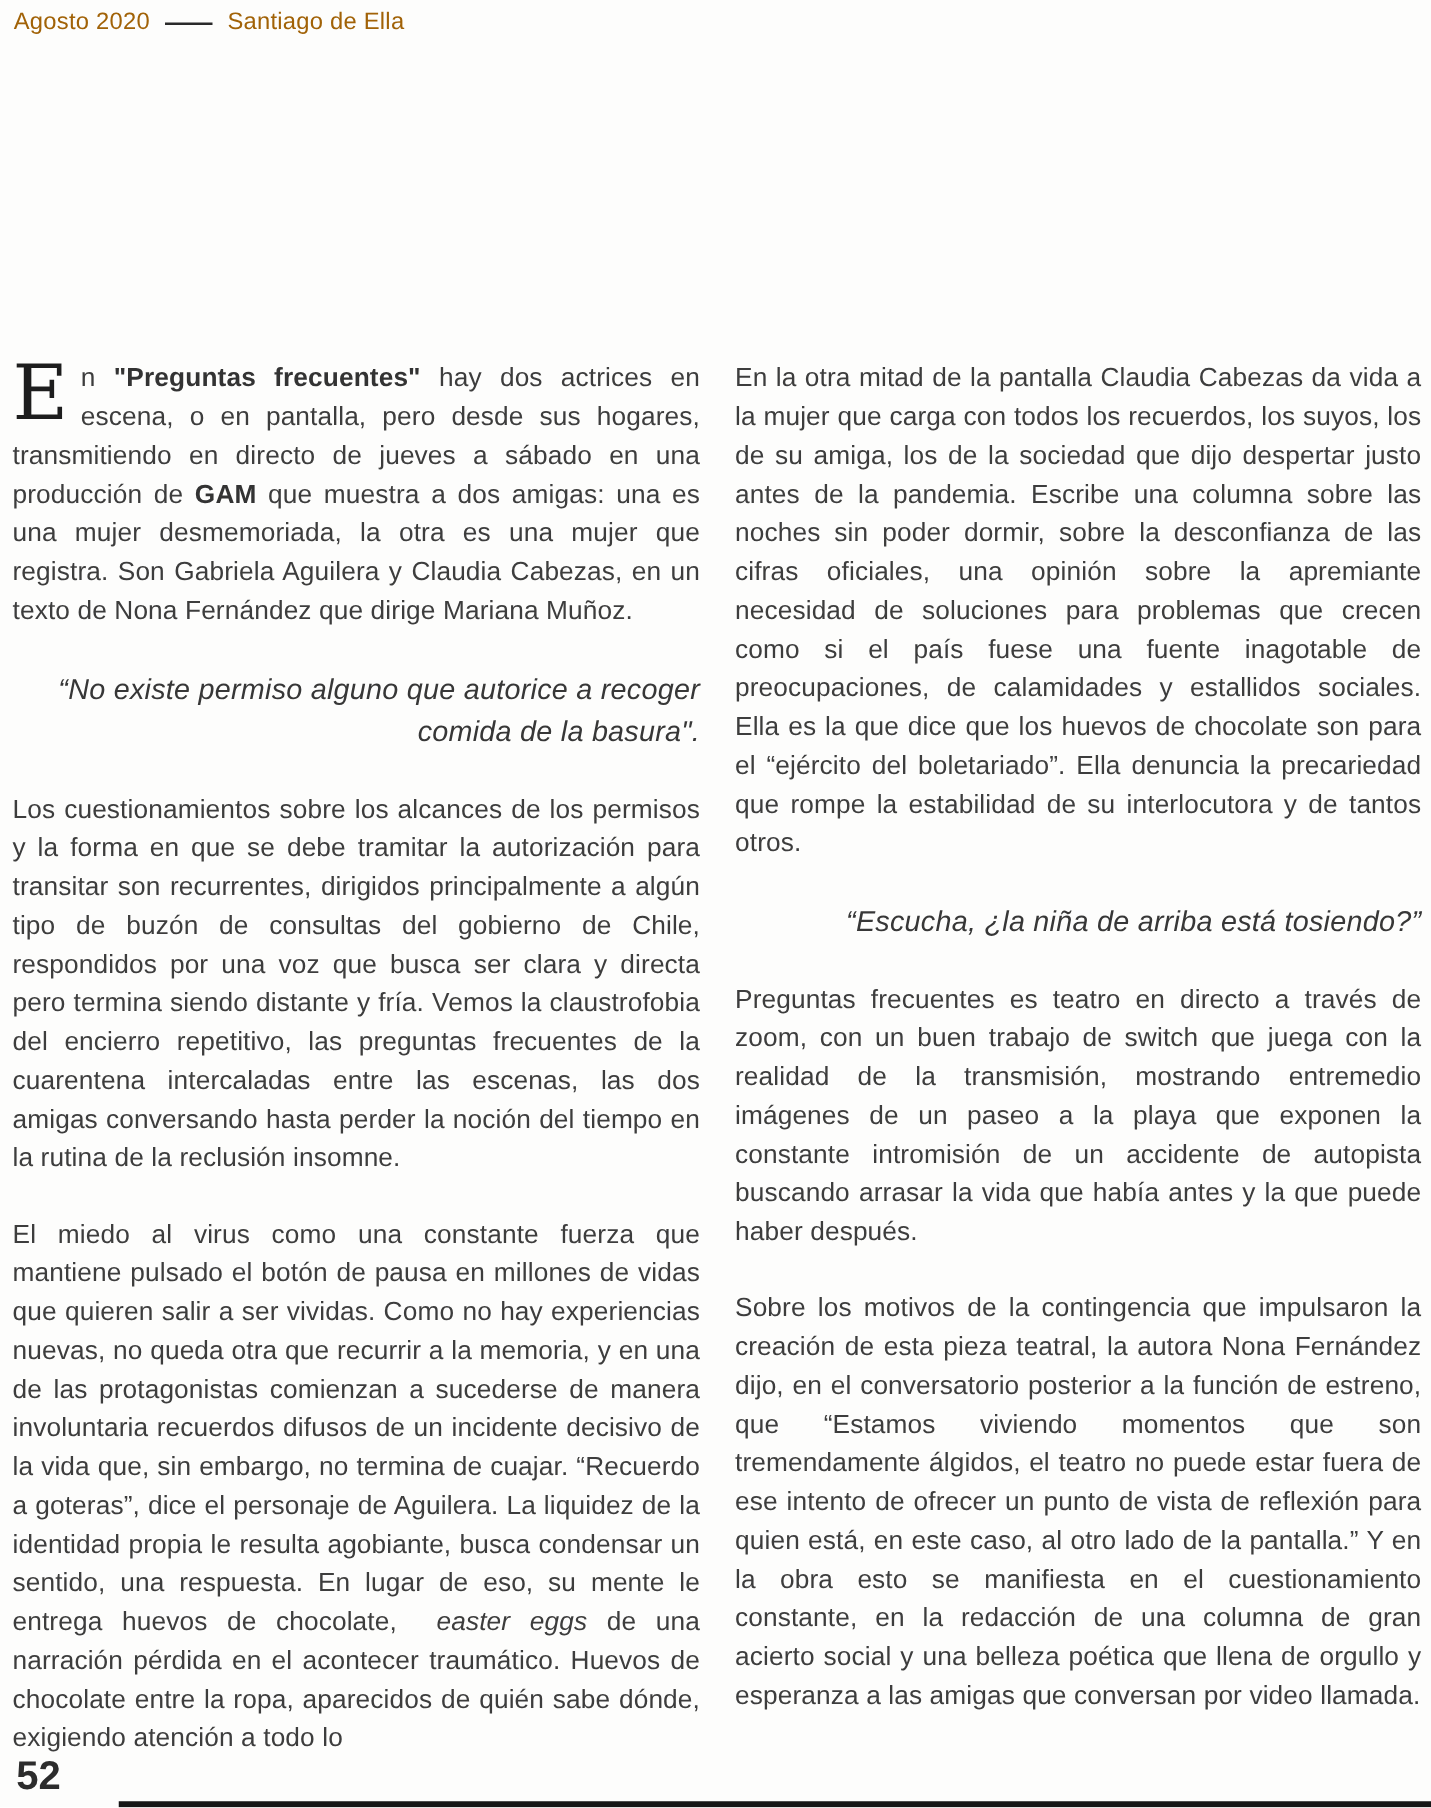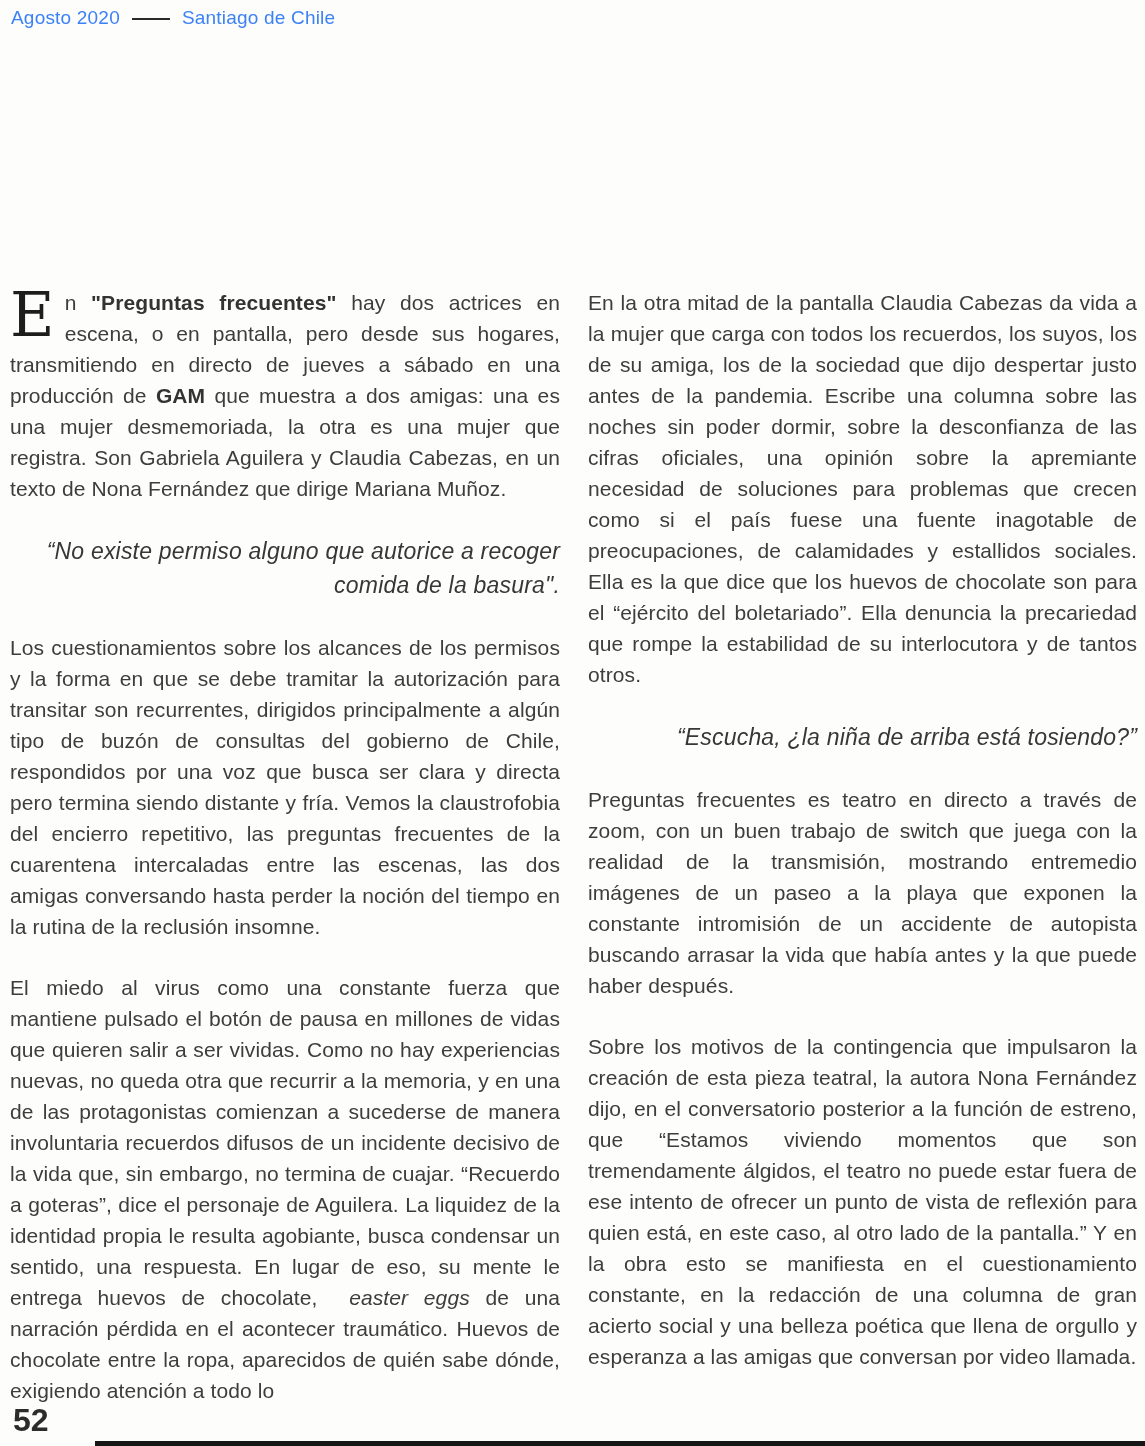--- a/index.html
+++ b/index.html
@@ -16,21 +16,21 @@
   
   .hdr {
     position: absolute;
     top: 7px;
     left: 11px;
     display: flex;
     align-items: center;
     gap: 12px;
     font-size: 19px;
     letter-spacing: 0.2px;
-    color: #3b82f6;
+    color: #a16207;
   }
   .hdr-rule {
     display: inline-block;
     width: 38px;
     height: 2px;
     background: #2a2a2a;
     margin-top: 2px;
   }
 
   
@@ -95,21 +95,21 @@
   }
 </style>
 </head>
 <body>
 
 <div class="page">
 
   <div class="hdr">
     <span>Agosto 2020</span>
     <span class="hdr-rule"></span>
-    <span>Santiago de Chile</span>
+    <span>Santiago de Ella</span>
   </div>
 
   <div class="cols">
 
     <section class="col left">
       <p class="body"><span class="dropcap">E</span><span>n </span><strong>"Preguntas frecuentes"</strong><span> hay dos actrices en escena, o en pantalla, pero desde sus hogares, transmitiendo en directo de jueves a sábado en una producción de </span><strong>GAM</strong><span> que muestra a dos amigas: una es una mujer desmemoriada, la otra es una mujer que registra. Son Gabriela Aguilera y Claudia Cabezas, en un texto de Nona Fernández que dirige Mariana Muñoz.</span></p>
 
       <p class="quote">“No existe permiso alguno que autorice a recoger comida de la basura".</p>
 
       <p class="body">Los cuestionamientos sobre los alcances de los permisos y la forma en que se debe tramitar la autorización para transitar son recurrentes, dirigidos principalmente a algún tipo de buzón de consultas del gobierno de Chile, respondidos por una voz que busca ser clara y directa pero termina siendo distante y fría. Vemos la claustrofobia del encierro repetitivo, las preguntas frecuentes de la cuarentena intercaladas entre las escenas, las dos amigas conversando hasta perder la noción del tiempo en la rutina de la reclusión insomne.</p>

